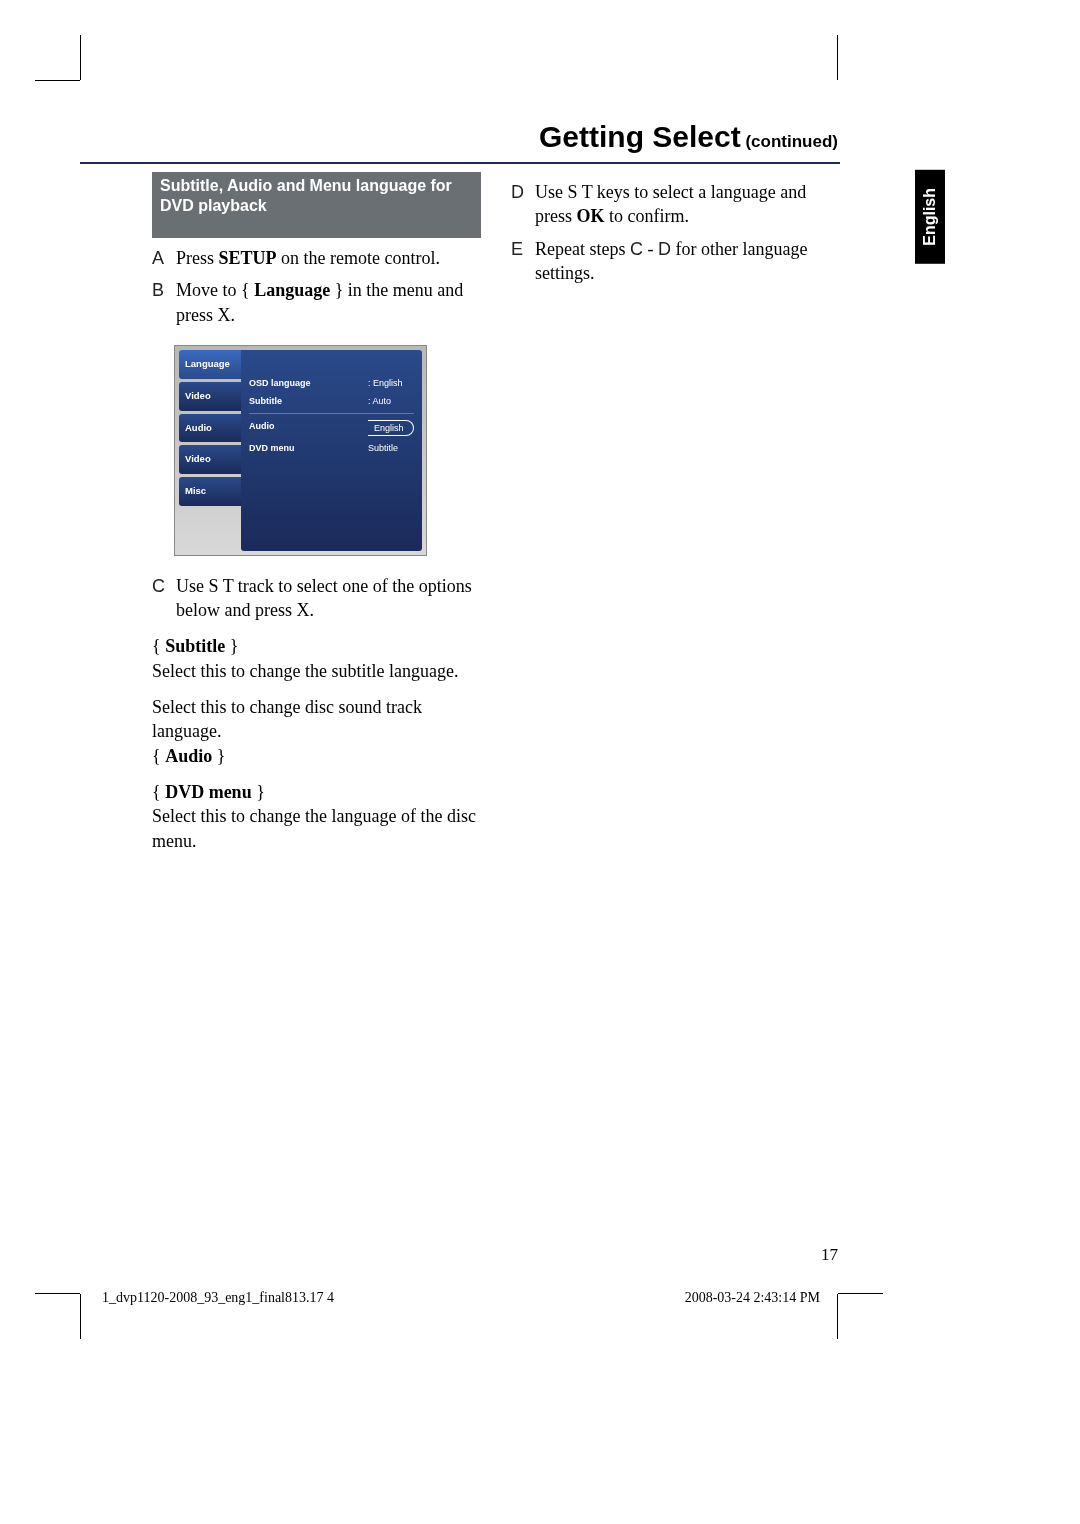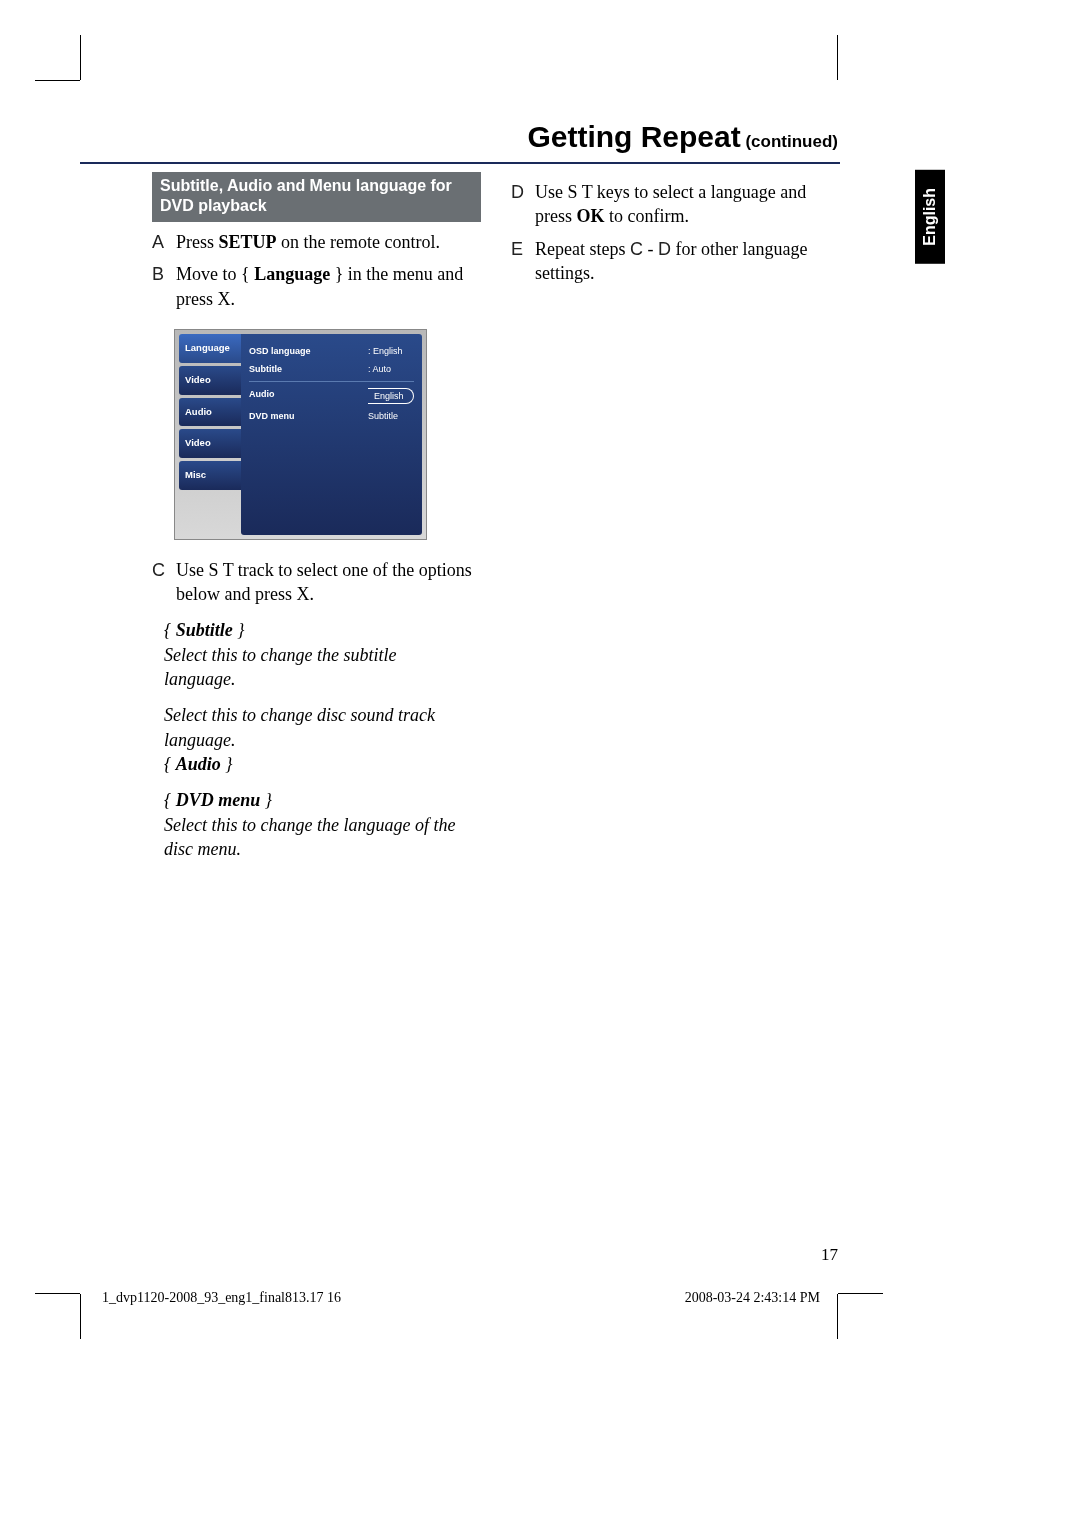--- a/index.html
+++ b/index.html
@@ -67,43 +67,42 @@
     flex: 1;
     font-size: 18px;
     line-height: 1.35;
   }
   .section-bar {
     background: #6a6f73;
     color: #fff;
     font-family: 'Gill Sans', 'Trebuchet MS', sans-serif;
     font-weight: bold;
     font-size: 16px;
-    padding: 4px 8px 6px 8px;
+    padding: 4px 8px 22px 8px;
     line-height: 1.25;
   }
   .para {
     margin: 8px 0 14px 0;
   }
   .step {
     display: flex;
     margin: 8px 0;
   }
   .step .marker {
     font-family: 'Trebuchet MS', sans-serif;
     width: 24px;
     flex: none;
     font-size: 18px;
     color: #222;
   }
   .step .body {
     flex: 1;
   }
   .option {
-    margin: 12px 12px;
-    font-style: italic;
+    margin: 12px 0;
   }
   .opt-label {
     font-weight: bold;
   }
   .menu-screenshot {
     margin: 18px 0 18px 22px;
     width: 253px;
     height: 211px;
     background: linear-gradient(#b8b8b8, #d8d8d8);
     border: 1px solid #888;
@@ -132,21 +131,21 @@
     font-size: 9.5px;
     font-weight: bold;
   }
   .menu-tab.active {
     background: linear-gradient(#3a6ac0, #2a4a8a);
   }
   .menu-main {
     flex: 1;
     background: linear-gradient(#2a4a8a, #1a2a5a);
     border-radius: 0 3px 3px 3px;
-    padding: 8px 8px;
+    padding: 24px 8px;
     font-size: 9px;
   }
   .menu-row {
     display: flex;
     padding: 3px 0;
   }
   .menu-row .k { width: 76px; font-weight: bold; }
   .menu-row .v { flex: 1; margin-left: 43px; }
   .menu-row.sel .v {
     border: 1px solid #fff;
@@ -198,21 +197,21 @@
 <div class="crop-mark crop-tl-h"></div>
 <div class="crop-mark crop-tr-v"></div>
 <div class="crop-mark crop-bl-v"></div>
 <div class="crop-mark crop-bl-h"></div>
 <div class="crop-mark crop-br-v"></div>
 <div class="crop-mark crop-br-h"></div>
 
 <div class="page">
 
   <div class="header">
-    <span class="main">Getting Repeat</span><span class="sub"> (continued)</span>
+    <span class="main">Getting Select</span><span class="sub"> (continued)</span>
   </div>
   <div class="hr"></div>
 
   <div class="lang-tab">English</div>
 
   <div class="cols">
     <div class="col">
       <div class="section-bar">Subtitle,  Audio and Menu language for DVD playback</div>
 
       <div class="step">
@@ -284,15 +283,15 @@
         <div class="marker">E</div>
         <div class="body"><span>Repeat steps </span><span class="marker" style="width:auto;display:inline">C</span><span> - </span><span class="marker" style="width:auto;display:inline">D</span><span>  for other language settings.</span></div>
       </div>
     </div>
   </div>
 
   <div class="page-num">17</div>
 </div>
 
 <div class="footer">
-  <span>1_dvp1120-2008_93_eng1_final813.17   16</span>
+  <span>1_dvp1120-2008_93_eng1_final813.17   4</span>
   <span>2008-03-24   2:43:14 PM</span>
 </div>
 
 </body></html>

